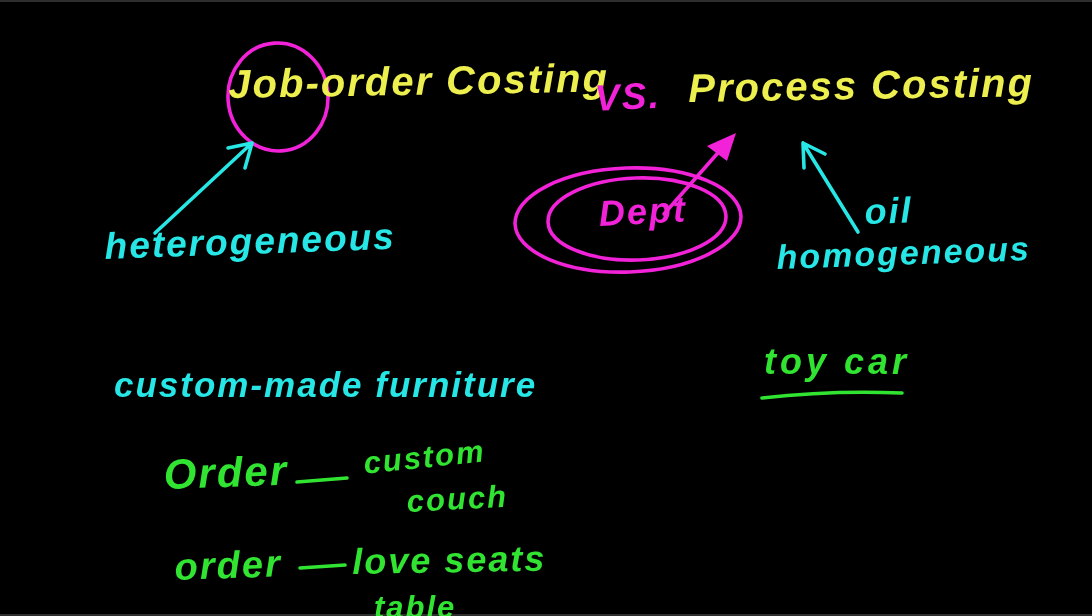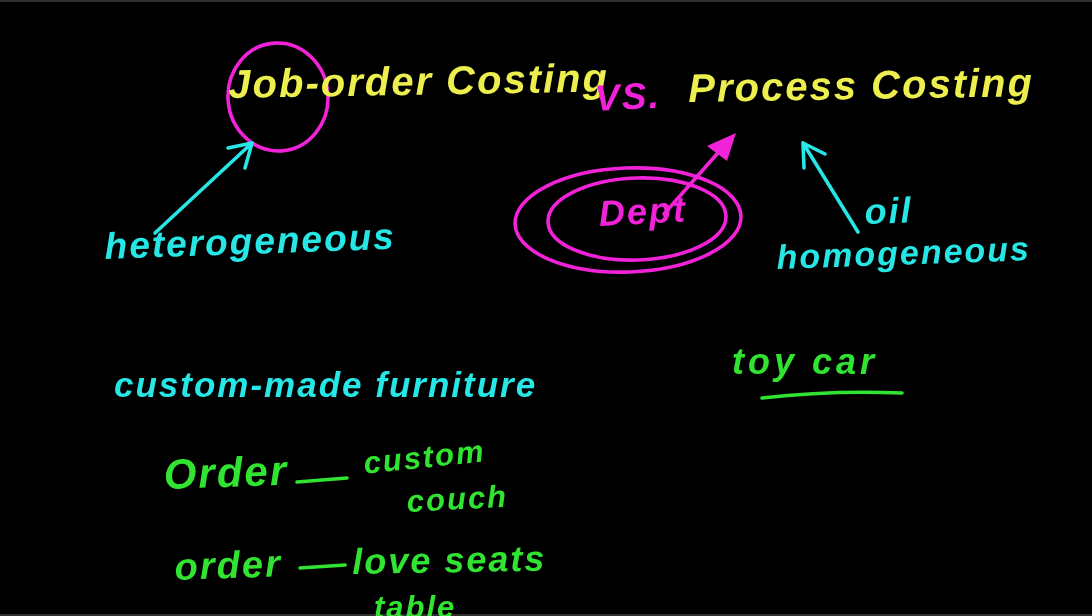--- a/index.html
+++ b/index.html
@@ -78,15 +78,15 @@
   <div class="txt green" style="left:163px;top:454px;font-size:42px;transform:rotate(-2deg);">Order</div>
   <div class="txt green" style="left:362px;top:448px;font-size:31px;transform:rotate(-6deg);">custom</div>
   <div class="txt green" style="left:406px;top:486px;font-size:31px;transform:rotate(-3deg);">couch</div>
 
   <div class="txt green" style="left:174px;top:548px;font-size:38px;transform:rotate(-2deg);">order</div>
   <div class="txt green" style="left:352px;top:544px;font-size:36px;transform:rotate(-1deg);">love seats</div>
   <div class="txt green" style="left:374px;top:592px;font-size:31px;">table</div>
 
   <div class="txt cyan" style="left:864px;top:194px;font-size:36px;transform:rotate(-2deg);">oil</div>
   <div class="txt cyan" style="left:776px;top:240px;font-size:34px;transform:rotate(-2deg);">homogeneous</div>
-  <div class="txt green" style="left:732px;top:344px;font-size:36px;letter-spacing:4px;">toy car</div>
+  <div class="txt green" style="left:764px;top:344px;font-size:36px;letter-spacing:4px;">toy car</div>
 
 </div>
 
 </body></html>

